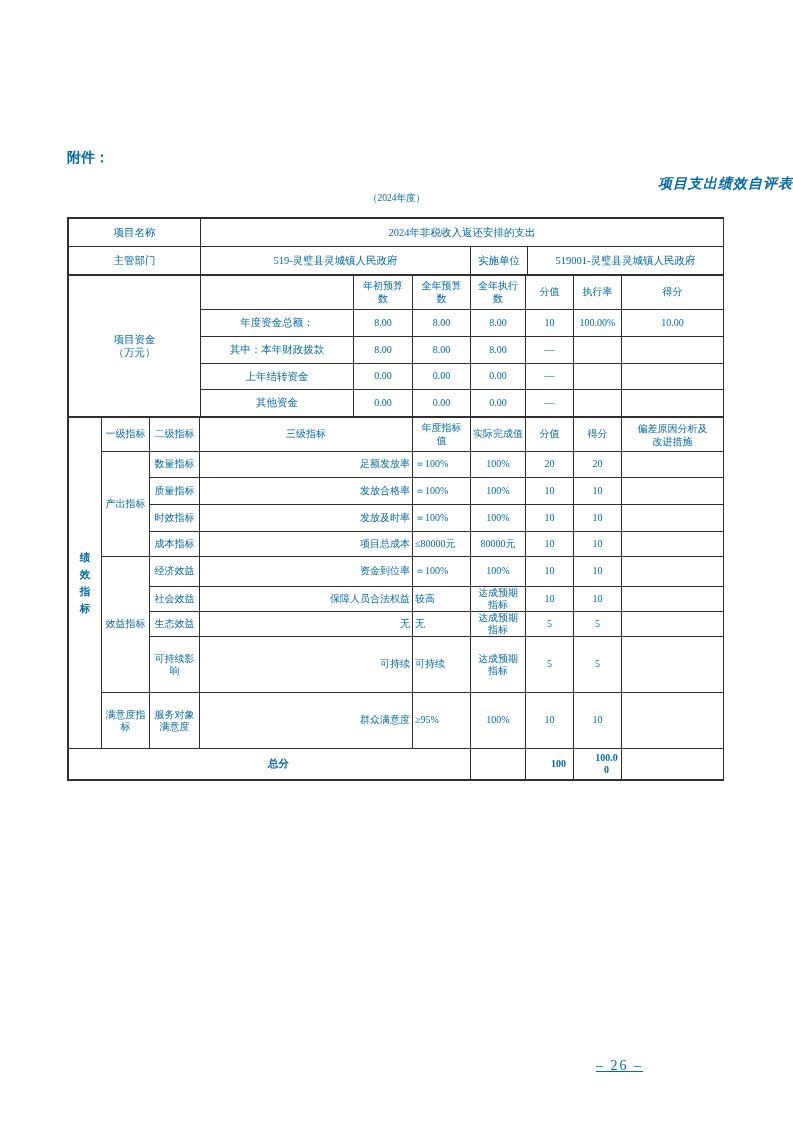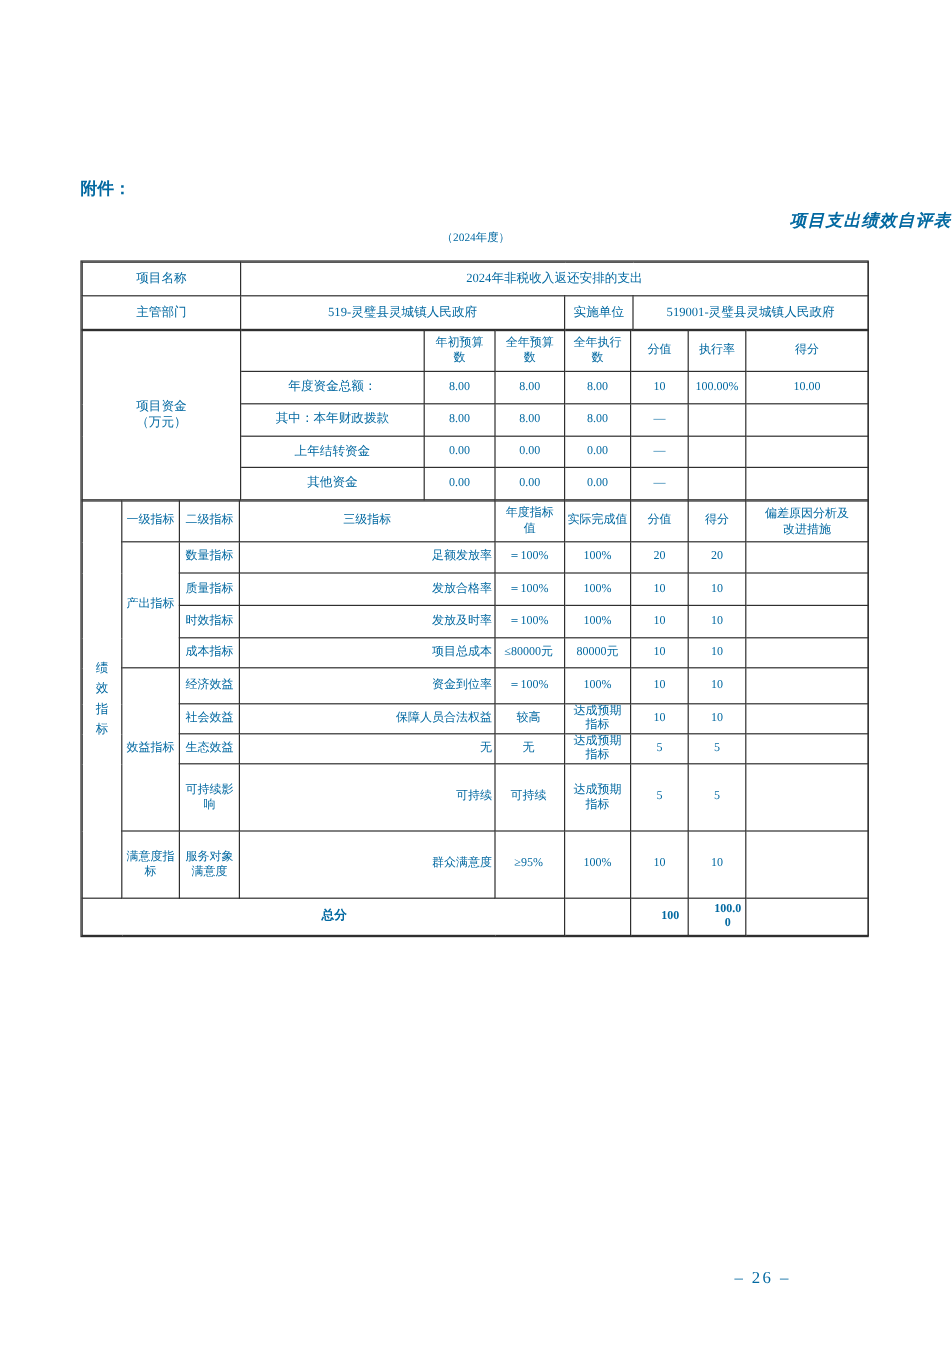--- a/index.html
+++ b/index.html
@@ -18,29 +18,29 @@
   table{border-collapse:collapse;table-layout:fixed;width:655px;}
   td,th{
     border:1px solid #2f2f2f;
     font-size:10px;font-weight:normal;
     text-align:center;vertical-align:middle;
     padding:0 2px;line-height:1.25;overflow:hidden;
     word-break:break-all;
   }
   .lbl{font-size:10.5px;}
   .left{text-align:right;padding-left:3px;}
-  .right{text-align:center;padding-right:4px;}
+  .right{text-align:left;padding-right:4px;}
   .b{font-weight:bold;padding-left:20px;}
   .vcell div{width:12px;margin:0 auto;font-size:10.5px;line-height:14px;text-align:center;}
-  .vcell-perf div{line-height:17px;}
+  .vcell-perf div{line-height:17px;font-weight:bold;}
   .th-pad{padding:4px 6px;}
   .th-dev{padding:0 14px;line-height:1.3;}
   .narrow{padding:16px 2px;line-height:1.15;}
   .pad6{padding:0 6px;line-height:1.2;}
-  .pagenum{position:absolute;left:612px;top:1058px;font-size:14px;letter-spacing:2px;}
+  .pagenum{position:absolute;left:596px;top:1058px;font-size:14px;letter-spacing:2px;text-decoration:underline;}
 </style>
 </head>
 <body>
 
 <div class="page">
 
   <div class="attachment">附件：</div>
   <div class="doc-title">项目支出绩效自评表</div>
   <div class="doc-subtitle">（2024年度）</div>
 

